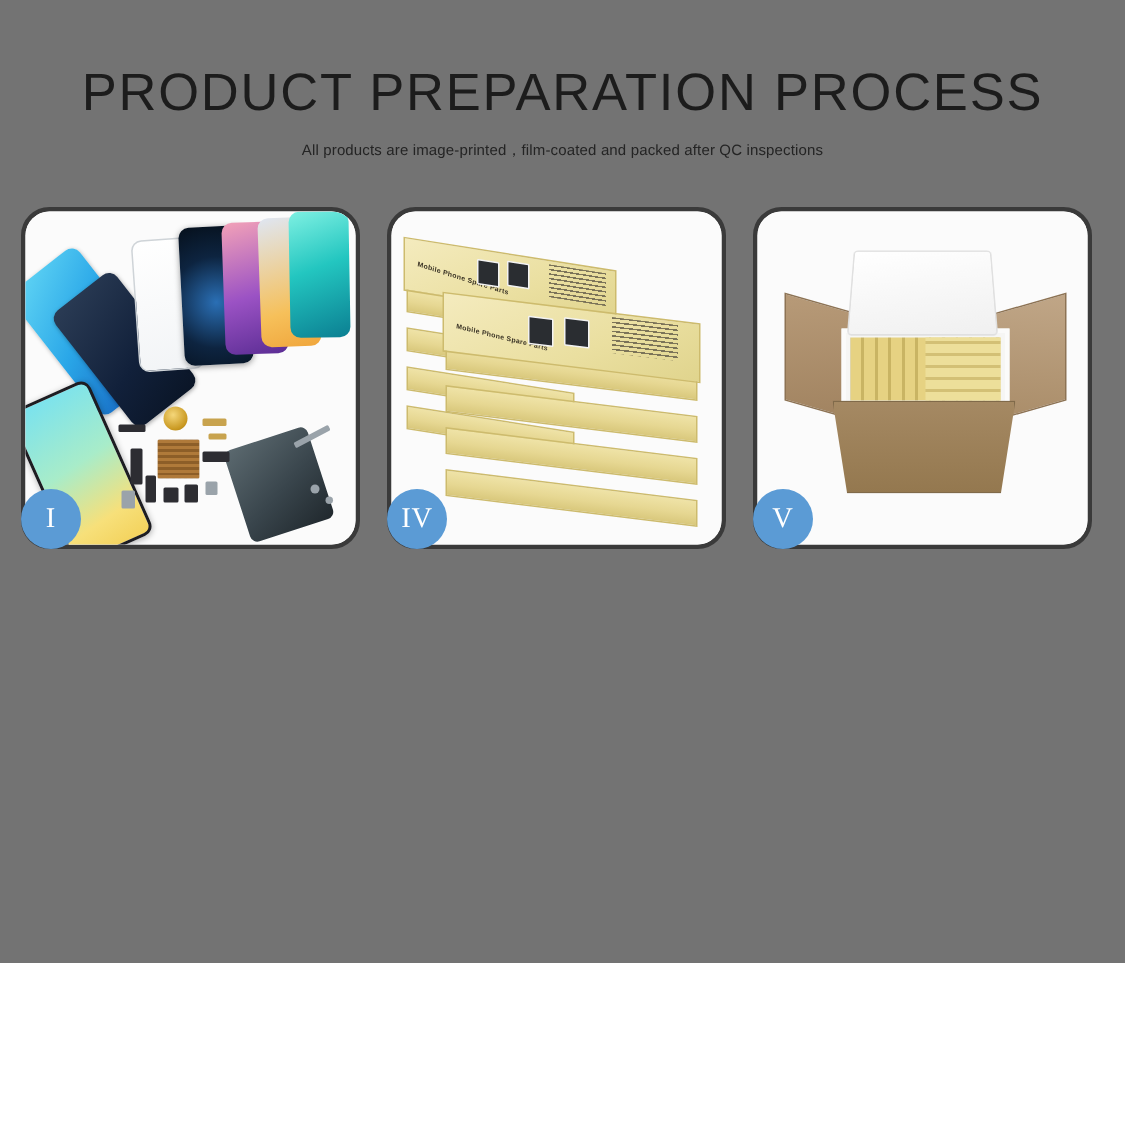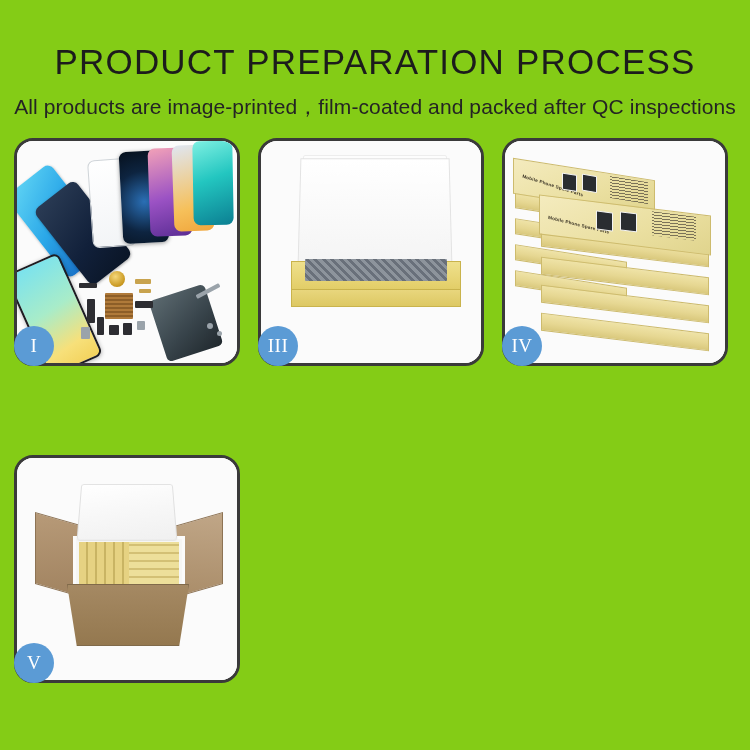--- a/index.html
+++ b/index.html
@@ -2,36 +2,36 @@
 <html><head>
 <meta charset="utf-8">
 <style>
   * { box-sizing: border-box; margin: 0; padding: 0; }
   html, body {
     width: 750px; height: 750px;
     background: #ffffff;
     font-family: "Liberation Sans", sans-serif;
     overflow: hidden;
   }
-  .page { position: relative; width: 750px; height: 750px; background: #84cc16; }
+  .page { position: relative; width: 750px; height: 642px; background: #737373; }
 
   
   .header { position: absolute; top: 0; left: 0; width: 750px; text-align: center; }
   .title {
     margin-top: 42px;
     font-size: 35px;
     letter-spacing: 1.2px;
     font-weight: 500;
     color: #1c1c1c;
     font-family: "Liberation Sans", sans-serif;
     white-space: nowrap;
   }
   .subtitle {
     margin-top: 11px;
-    font-size: 21px;
+    font-size: 10px;
     color: #242424;
     font-weight: 400;
     letter-spacing: .1px;
     white-space: nowrap;
   }
 
   
   .grid {
     position: absolute;
     top: 138px; left: 14px;
@@ -358,32 +358,20 @@
           <div class="chip s" style="left:120px;top:180px;width:8px;height:9px;"></div>
           <div class="chip s" style="left:178px;top:148px;width:26px;height:4px;transform:rotate(-28deg);"></div>
           <div class="chip s" style="left:190px;top:182px;width:6px;height:6px;border-radius:50%;"></div>
           <div class="chip s" style="left:200px;top:190px;width:5px;height:5px;border-radius:50%;"></div>
         </div>
       </div>
       <div class="badge">I</div>
     </div>
 
 
-    <div class="panel">
-      <div class="panel-inner">
-        <div class="scene">
-          <div class="box3-lid-top"></div>
-          <div class="box3-lid"></div>
-          <div class="box3-tray"></div>
-          <div class="box3-tray-inner"></div>
-          <div class="box3-front"></div>
-        </div>
-      </div>
-      <div class="badge">III</div>
-    </div>
 
     <div class="panel">
       <div class="panel-inner">
         <div class="scene">
 
           <div class="stackbox" style="left:10px;top:60px;width:112px;height:16px;transform:skewY(9deg);"></div>
           <div class="stackbox" style="left:10px;top:86px;width:112px;height:16px;transform:skewY(9deg);"></div>
           <div class="stackbox" style="left:10px;top:112px;width:112px;height:16px;transform:skewY(9deg);"></div>
           <div class="stackbox" style="left:10px;top:138px;width:112px;height:16px;transform:skewY(9deg);"></div>
 

